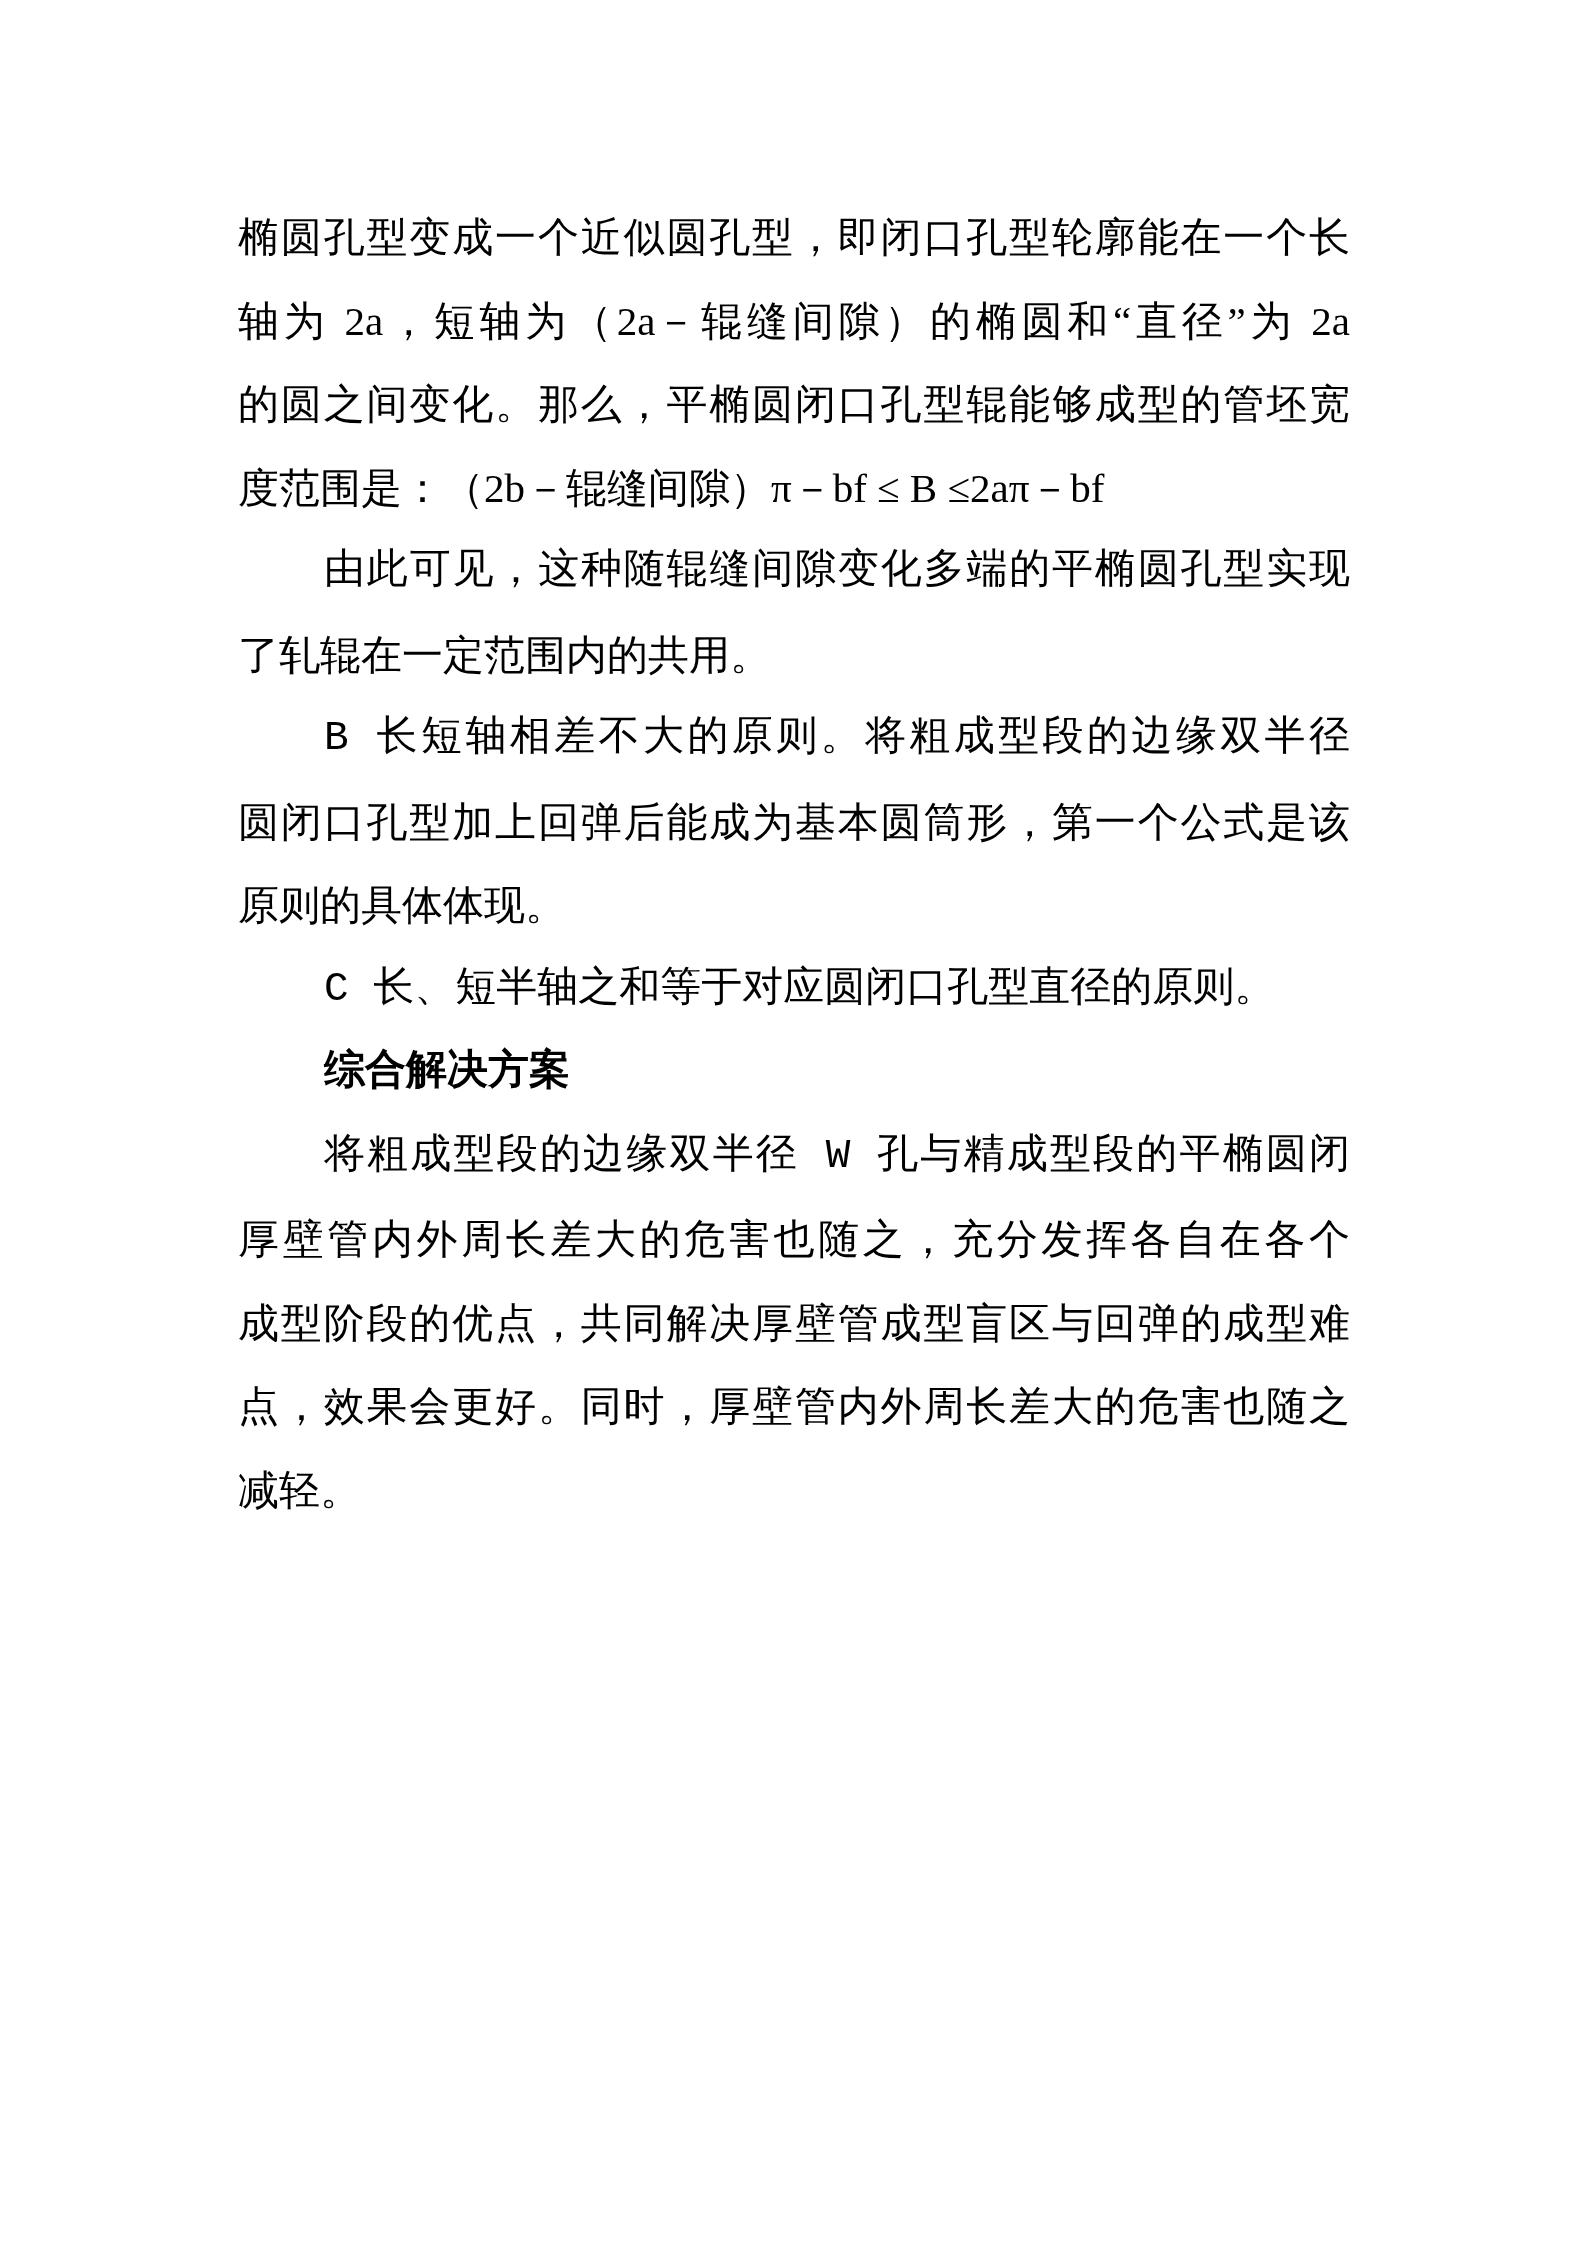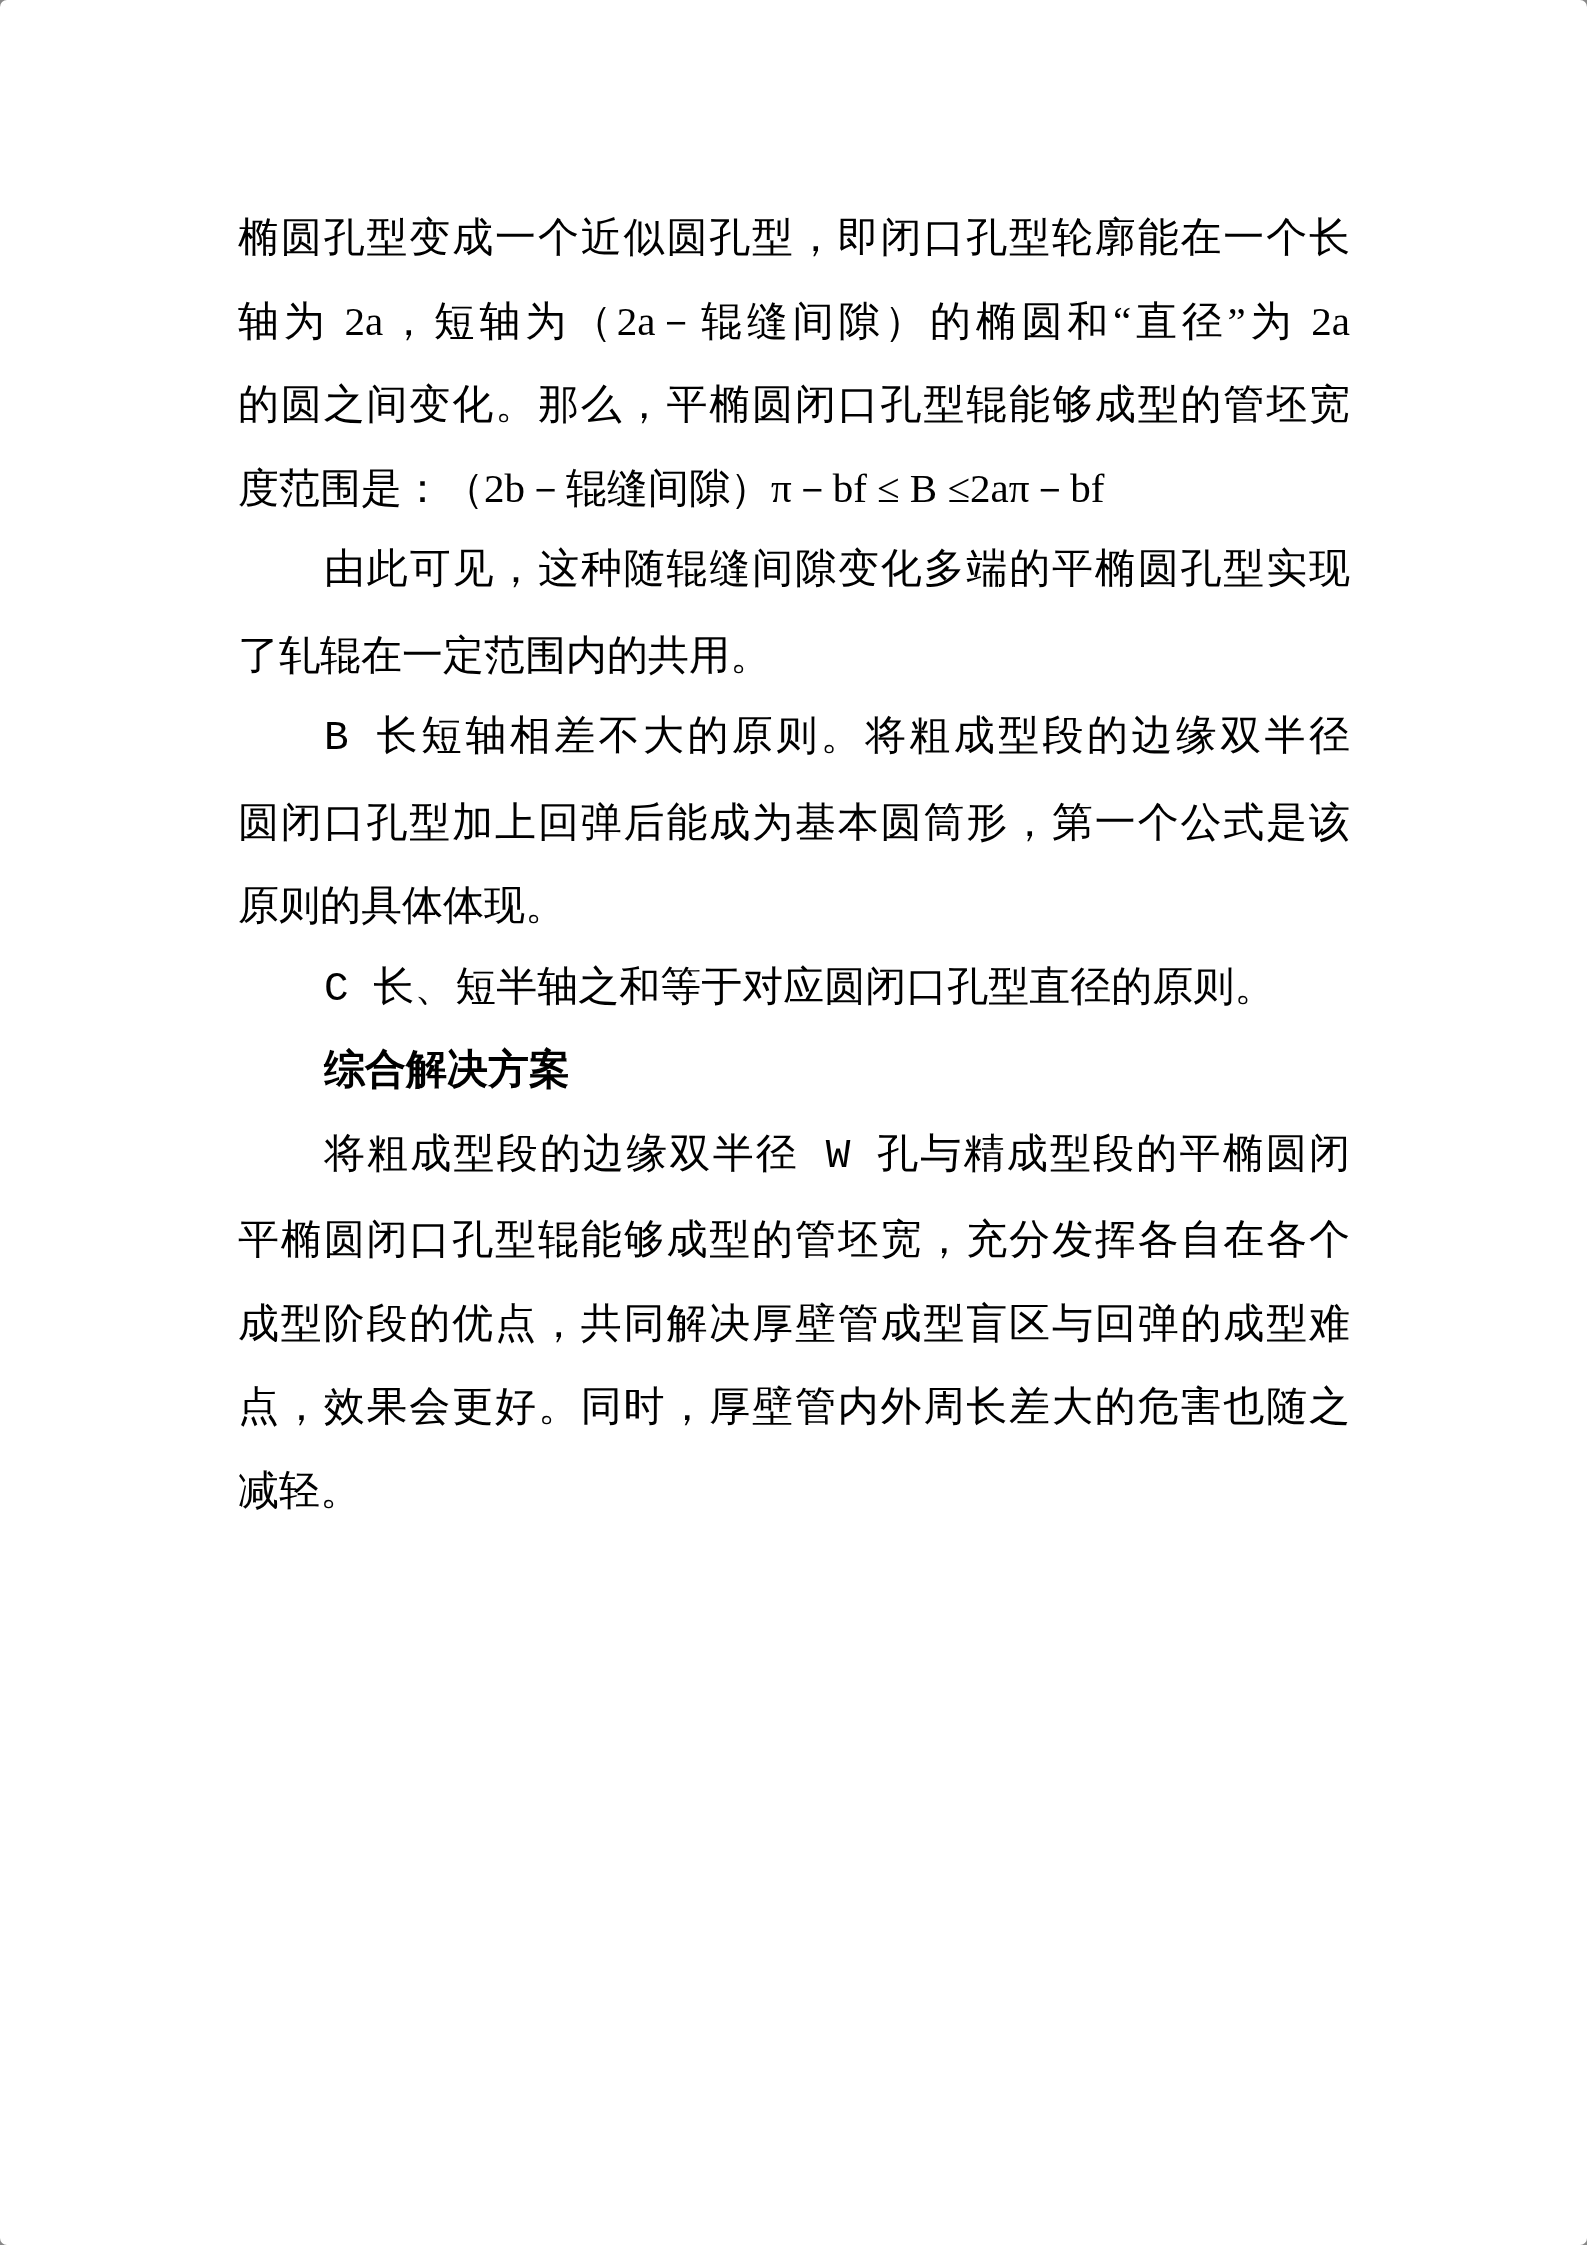--- a/index.html
+++ b/index.html
@@ -9,21 +9,20 @@
   }
   .page {
     position: relative;
     width: 1587px;
     height: 2245px;
     margin: 0 auto;
     background: #ffffff;
     overflow: hidden;
     font-family: "Liberation Serif", "DejaVu Serif", serif;
     color: #000000;
-    border-radius: 7px;
   }
   .text-block {
     position: absolute;
     left: 238px;
     top: 196px;
     width: 1112px;
   }
   .line {
     font-size: 41px;
     line-height: 83.5px;
@@ -74,20 +73,20 @@
     <div>
       <div class="line ind">C 长、短半轴之和等于对应圆闭口孔型直径的原则。</div>
     </div>
 
     <div>
       <div class="line ind bold">综合解决方案</div>
     </div>
 
     <div>
       <div class="line jl ind">将粗成型段的边缘双半径 W 孔与精成型段的平椭圆闭</div>
-      <div class="line jl">平椭圆闭口孔型辊能够成型的管坯宽，充分发挥各自在各个</div>
+      <div class="line jl">厚壁管内外周长差大的危害也随之，充分发挥各自在各个</div>
       <div class="line jl">成型阶段的优点，共同解决厚壁管成型盲区与回弹的成型难</div>
       <div class="line jl">点，效果会更好。同时，厚壁管内外周长差大的危害也随之</div>
       <div class="line">减轻。</div>
     </div>
 
   </div>
 </div>
 
 </body></html>

